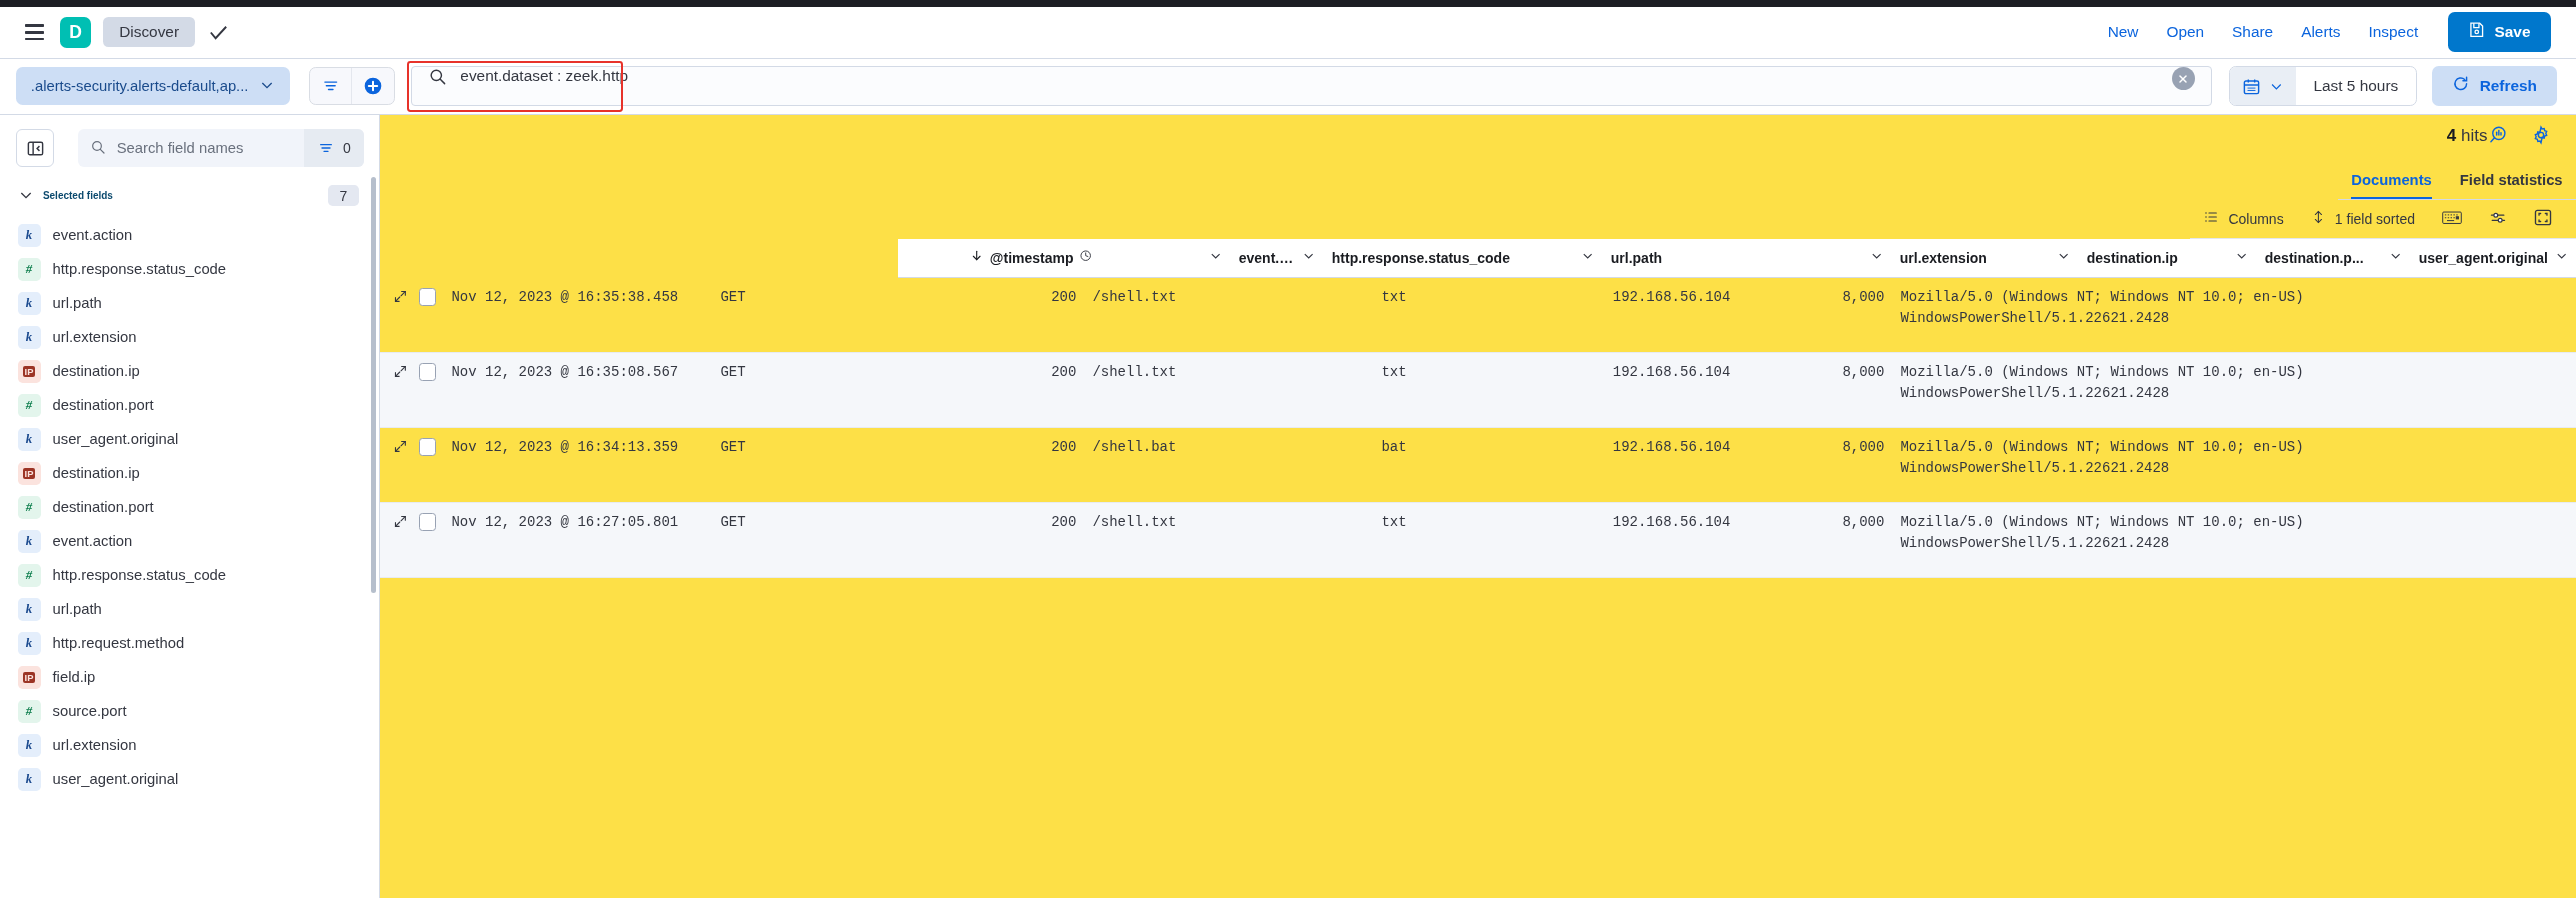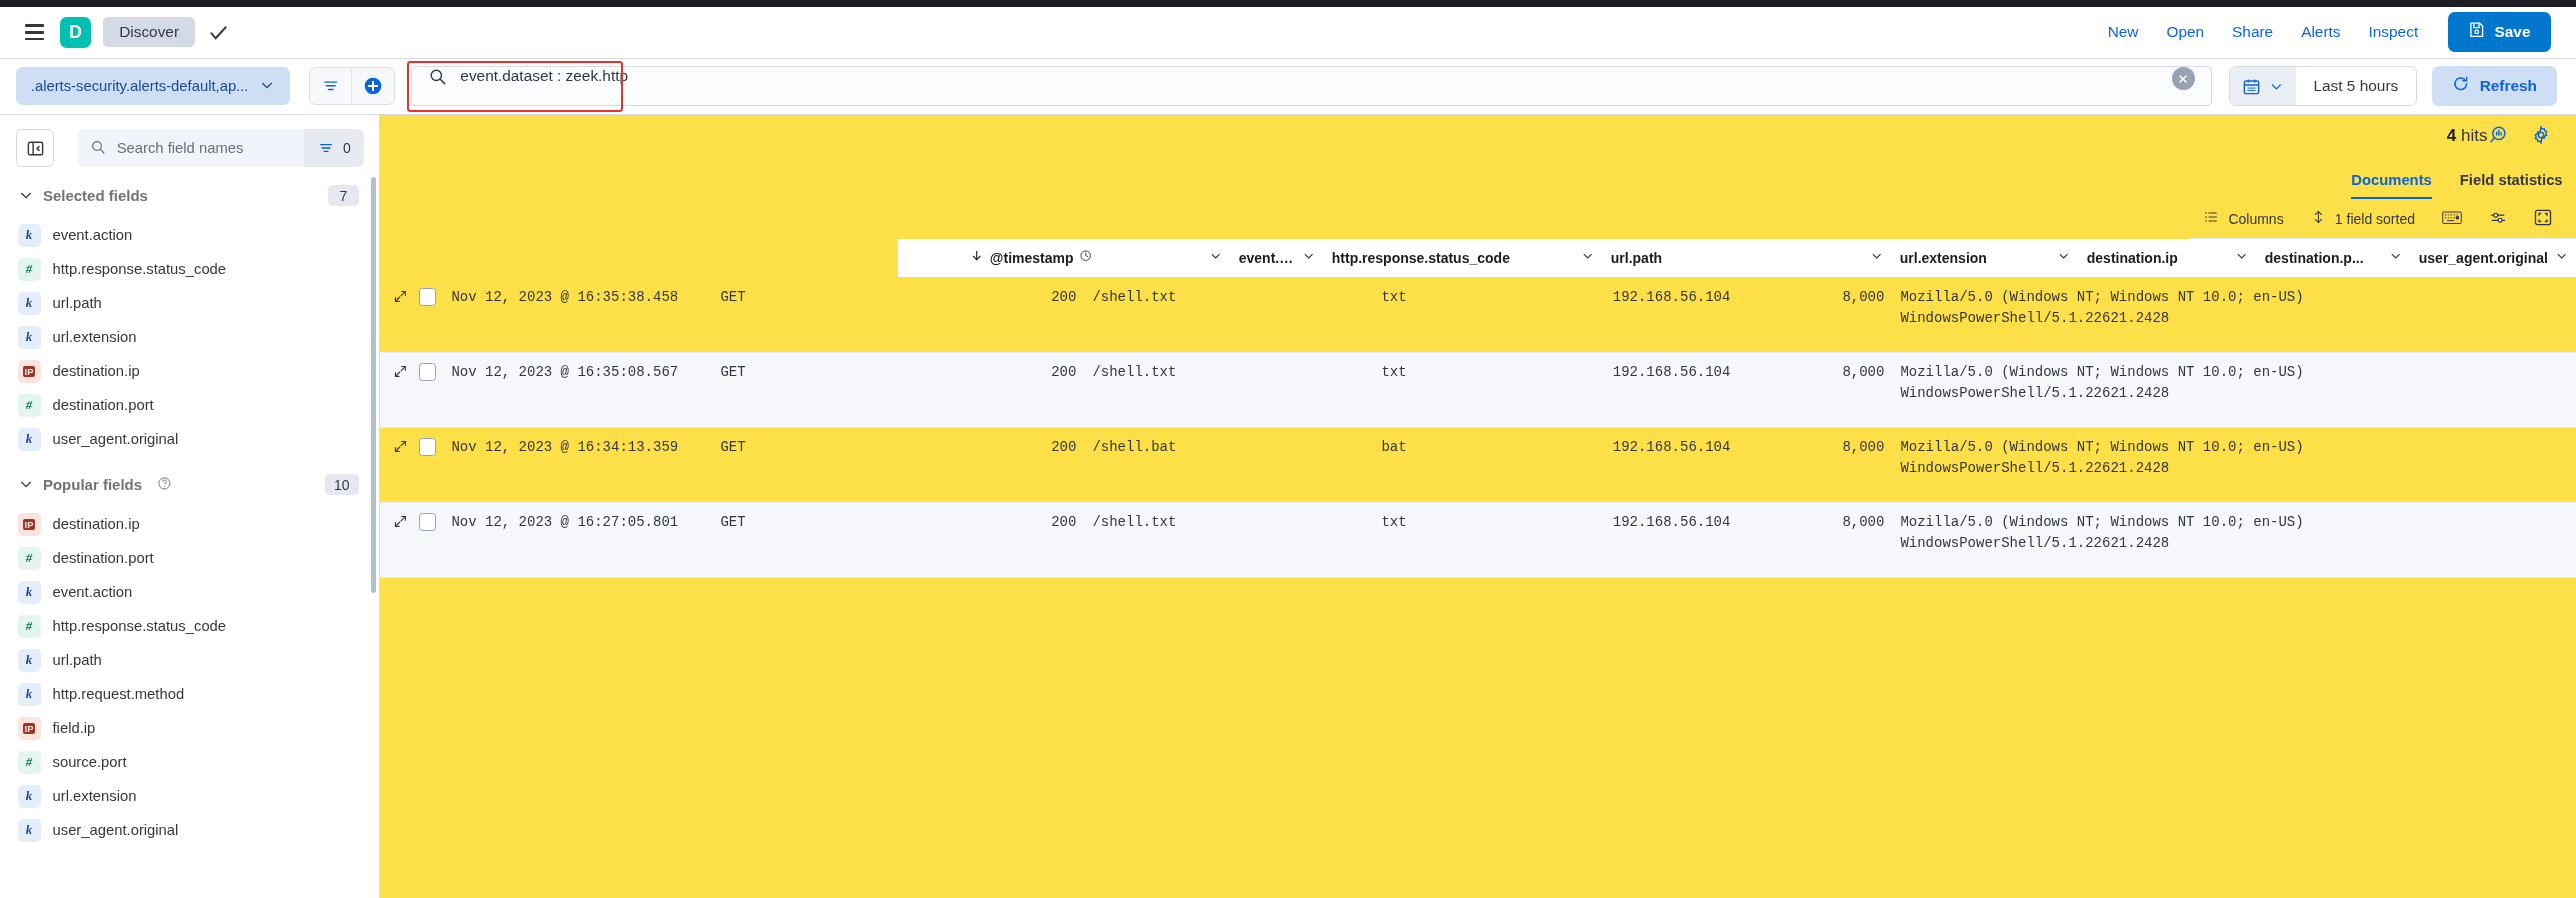--- a/index.html
+++ b/index.html
@@ -124,21 +124,21 @@
   .field-search .ph { font-size: 14.8px; color: #69707d; }
   .field-filter-btn {
     height: 38px; display: flex; align-items: center; gap: 9.4px; padding: 0 13.4px;
     background: #e6ebf2; cursor: pointer;
   }
   .field-filter-btn .cnt { font-size: 14px; color: #343741; }
 
   .section-head {
     display: flex; align-items: center; padding: 17.5px 20px 12px 17.5px; gap: 9.4px;
   }
-  .section-head .title { font-size: 15px; font-weight: bold; color: #737373; }
+  .section-head .title { font-size: 10px; font-weight: bold; color: #0c4a6e; }
   .section-head .badge {
     margin-left: auto; background: #e4e8f1; border-radius: 4.7px; padding: 2.7px 9.4px;
     font-size: 14px; color: #343741; min-width: 31px; text-align: center;
   }
   .field-row {
     display: flex; align-items: center; gap: 12px; padding: 5.4px 17.5px; height: 34px; cursor: pointer;
   }
   .ftype {
     width: 23px; height: 23px; border-radius: 4.7px; flex: 0 0 23px;
     display: flex; align-items: center; justify-content: center;
@@ -406,36 +406,20 @@
         <div class="field-row">
           <div class="ftype num">#</div>
           <div class="fname">destination.port</div>
         </div>
         <div class="field-row">
           <div class="ftype k">k</div>
           <div class="fname">user_agent.original</div>
         </div>
       </div>
 
-    <div class="section-head">
-      <span>
-        <svg width="16" height="16" viewBox="0 0 24 24" fill="none" stroke="#343741" stroke-width="2">
-          <polyline points="5,9 12,16 19,9"></polyline>
-        </svg>
-      </span>
-      <span class="title">Popular fields</span>
-      <span style="margin-left:5.4px;">
-        <svg width="14.8" height="14.8" viewBox="0 0 24 24" fill="none" stroke="#69707d" stroke-width="1.6">
-          <circle cx="12" cy="12" r="9"></circle>
-            <path d="M9.2 9.3a2.9 2.9 0 1 1 3.6 2.8v1.6"></path>
-            <circle cx="12.3" cy="17" r="0.9" fill="#69707d" stroke="none"></circle>
-        </svg>
-      </span>
-      <span class="badge">10</span>
-    </div>
     <div id="popular-fields-list">
         <div class="field-row">
           <div class="ftype ip">
             <span>IP</span>
           </div>
           <div class="fname">destination.ip</div>
         </div>
         <div class="field-row">
           <div class="ftype num">#</div>
           <div class="fname">destination.port</div>

